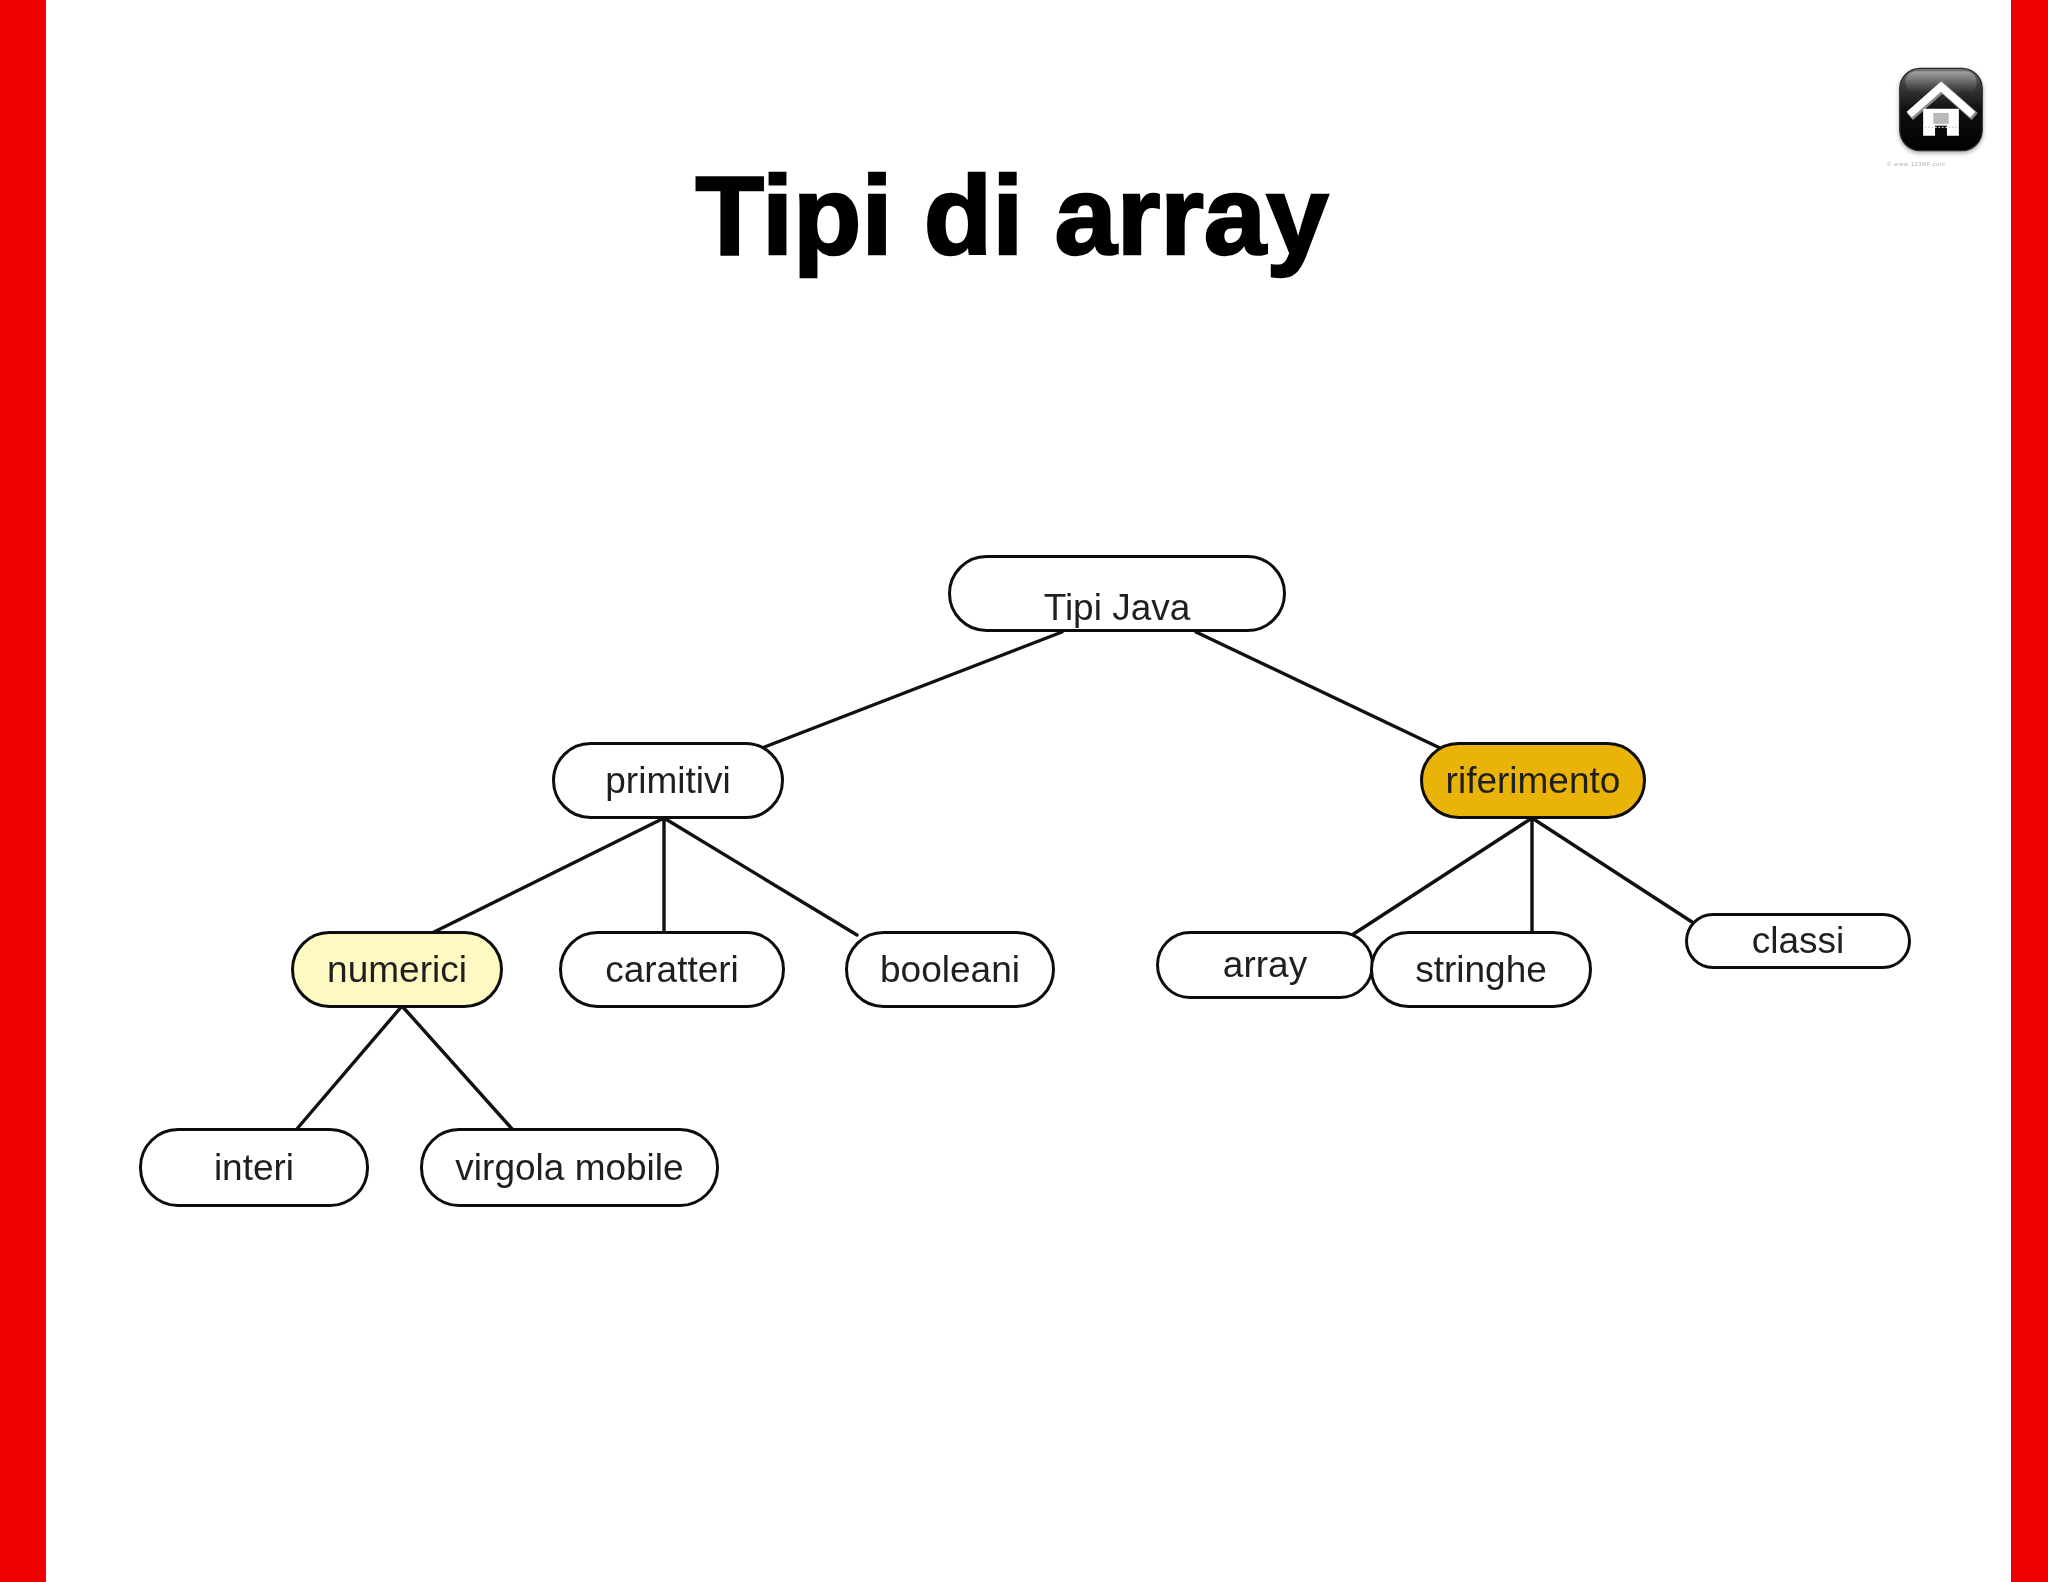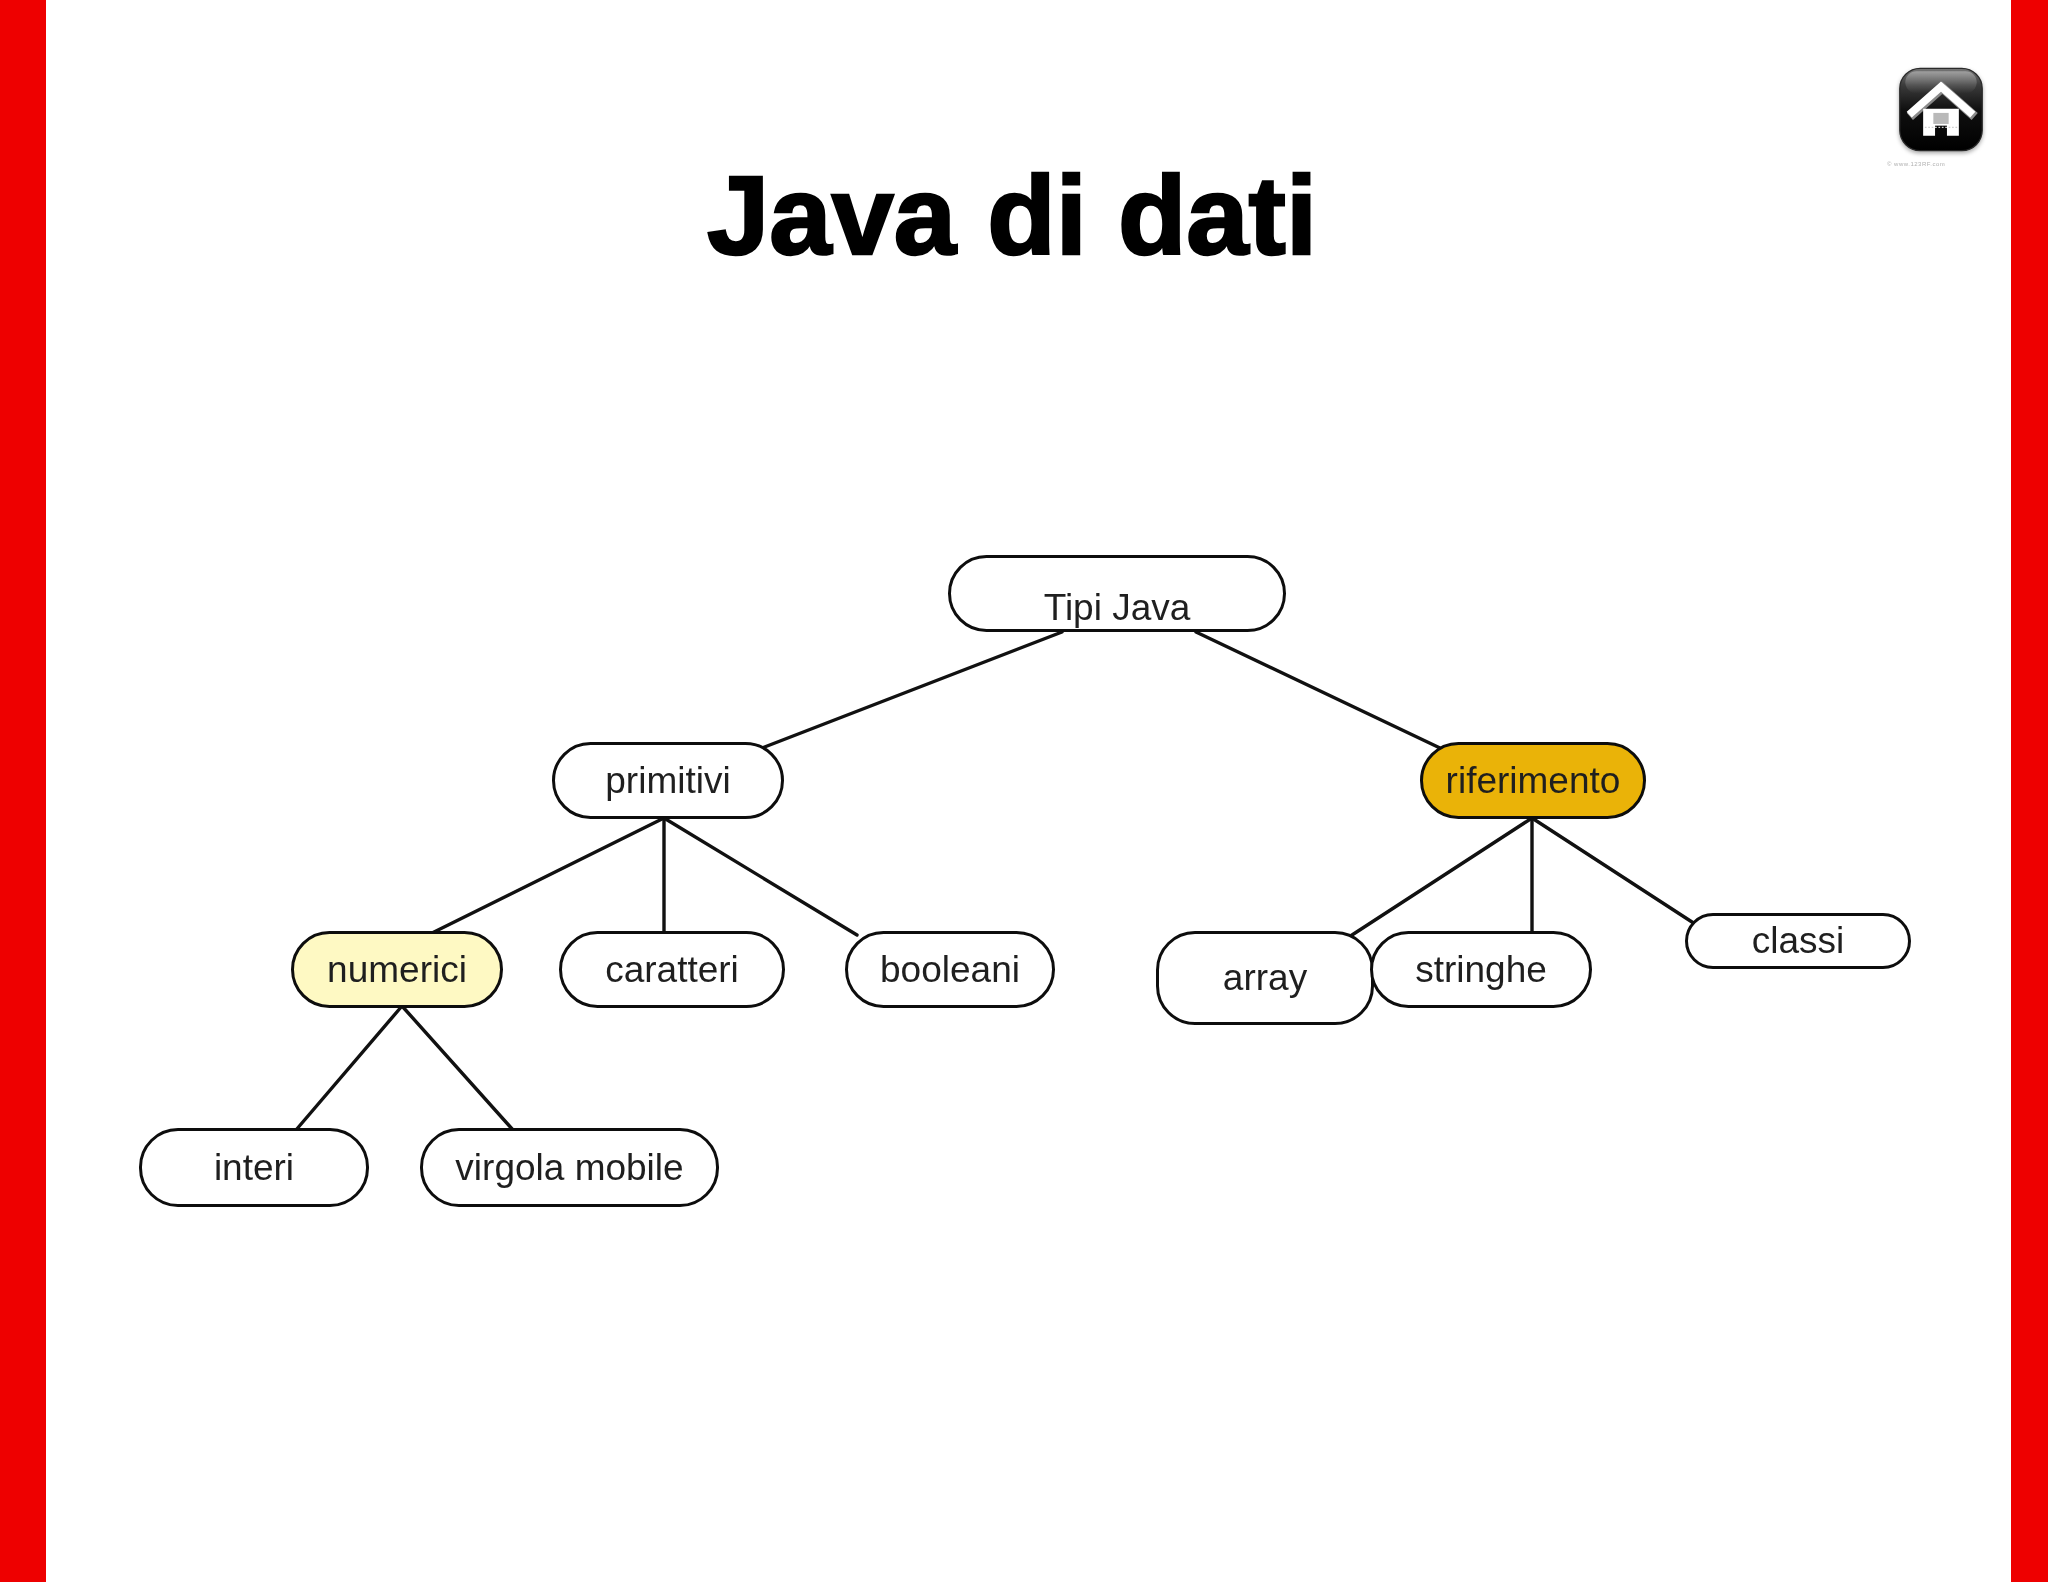--- a/index.html
+++ b/index.html
@@ -34,21 +34,21 @@
   }
 </style>
 </head>
 <body>
 
 <div class="screen">
 
   <div class="side-bar left" style="background: rgb(238, 0, 0);"></div>
   <div class="side-bar right" style="background: rgb(238, 0, 0);"></div>
 
-  <div class="page-title">Java di dati</div>
+  <div class="page-title">Tipi di array</div>
 
   <button class="home-btn" title="home">
     <span>
       <svg viewBox="0 0 100 100" xmlns="http://www.w3.org/2000/svg">
         <defs>
           <linearGradient id="btnGrad" x1="0" y1="0" x2="0" y2="1">
             <stop offset="0" stop-color="#777777"></stop>
             <stop offset="0.2" stop-color="#3c3c3c"></stop>
             <stop offset="0.5" stop-color="#101010"></stop>
             <stop offset="1" stop-color="#000000"></stop>
@@ -96,21 +96,21 @@
       </div>
       <div class="node" style="left: 291px; top: 931px; width: 212px; height: 77px; background: #fef9c3; border-color: rgb(13, 13, 13);">
         <span>numerici</span>
       </div>
       <div class="node" style="left: 559px; top: 931px; width: 226px; height: 77px; background: rgb(255, 255, 255); border-color: rgb(13, 13, 13);">
         <span>caratteri</span>
       </div>
       <div class="node" style="left: 845px; top: 931px; width: 210px; height: 77px; background: rgb(255, 255, 255); border-color: rgb(13, 13, 13); text-align: right;">
         <span>booleani</span>
       </div>
-      <div class="node" style="left: 1156px; top: 931px; width: 218px; height: 94px; background: rgb(255, 255, 255); border-color: rgb(13, 13, 13);">
+      <div class="node" style="left: 1156px; top: 931px; width: 218px; height: 68px; background: rgb(255, 255, 255); border-color: rgb(13, 13, 13);">
         <span>array</span>
       </div>
       <div class="node" style="left: 1370px; top: 931px; width: 222px; height: 77px; background: rgb(255, 255, 255); border-color: rgb(13, 13, 13);">
         <span>stringhe</span>
       </div>
       <div class="node" style="left: 1685px; top: 913px; width: 226px; height: 56px; background: rgb(255, 255, 255); border-color: rgb(13, 13, 13);">
         <span>classi</span>
       </div>
       <div class="node" style="left: 139px; top: 1128px; width: 230px; height: 79px; background: rgb(255, 255, 255); border-color: rgb(13, 13, 13); text-align: center;">
         <span>interi</span>

